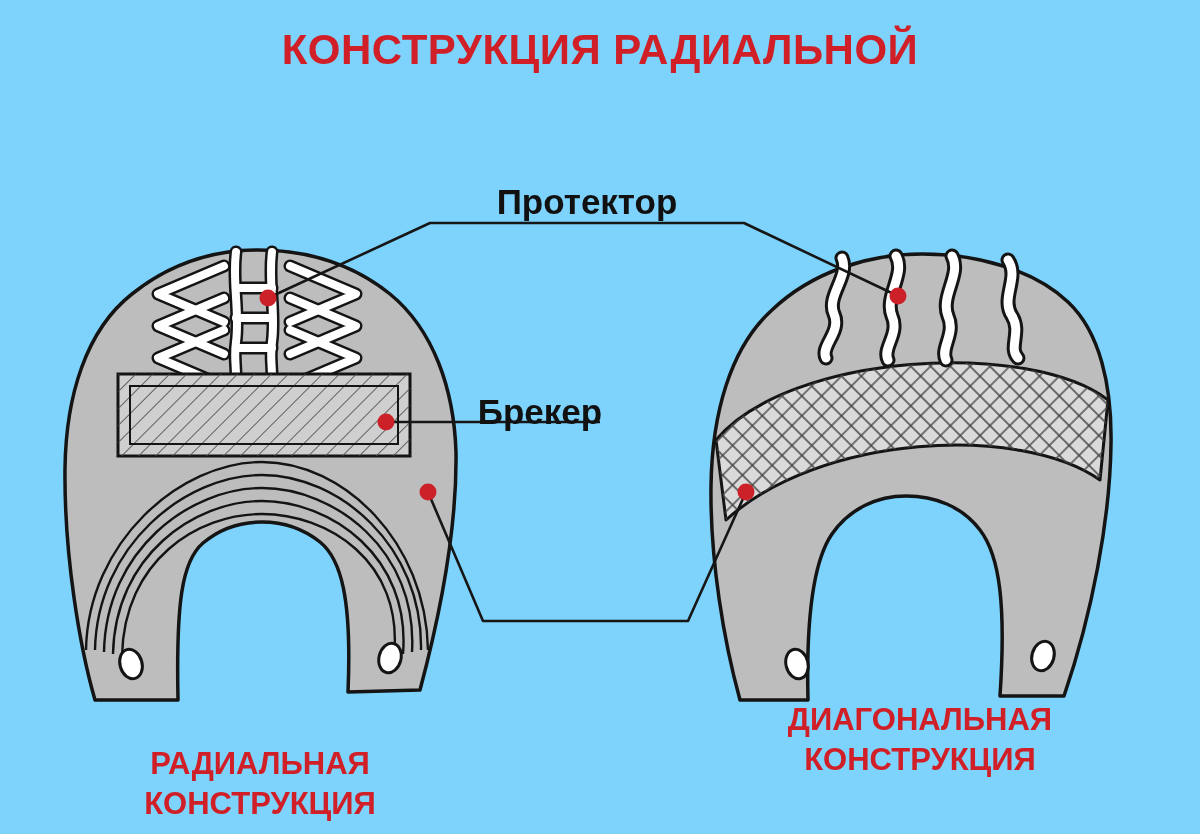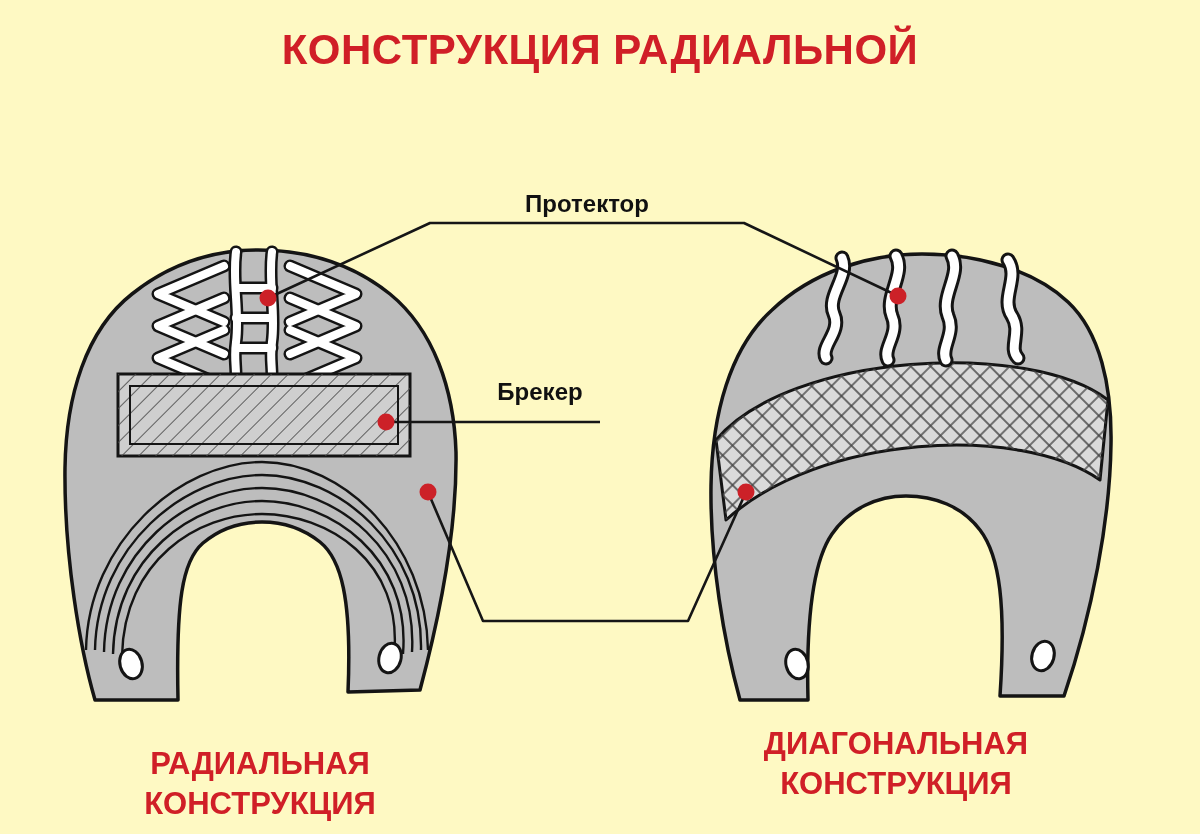--- a/index.html
+++ b/index.html
@@ -1,41 +1,41 @@
 <!DOCTYPE html>
 <html style="--accent-red: #d01f27; --marker-red: #cc2128; --text-black: #111111; --tire-gray: #bdbdbd; --tire-gray-light: #dadada; --outline: #141414; --background: #ffffff;"><head>
 <meta charset="utf-8">
 <style>
   html,body{margin:0;padding:0;background:#fff;}
   .canvas{
-    position:relative;width:1200px;height:834px;background:#fef9c3;overflow:hidden;
+    position:relative;width:1200px;height:834px;background:#7dd3fc;overflow:hidden;
     font-family:"Liberation Sans",sans-serif;
   }
   svg.art{position:absolute;left:0;top:0;width:1200px;height:834px;}
 
   .title{
     position:absolute;top:24px;left:0;right:0;margin:0;text-align:center;
     color:var(--accent-red,#d01f27);font-size:42px;font-weight:800;line-height:1.25;letter-spacing:.5px;
   }
   .title span{display:block;}
 
   .lbl{
-    position:absolute;color:var(--text-black,#111);font-size:24px;font-weight:700;
-    transform:translateX(-50%);white-space:nowrap;margin-top:8px;
+    position:absolute;color:var(--text-black,#111);font-size:35px;font-weight:700;
+    transform:translateX(-50%);white-space:nowrap;
   }
   .lbl-tread{left:587px;top:182px;}
-  .lbl-breaker{left:540px;top:370px;text-align:right;}
+  .lbl-breaker{left:540px;top:392px;text-align:right;}
   .lbl-cords{left:585px;top:581px;}
 
   .caption{
     position:absolute;top:700px;width:440px;text-align:center;
     color:var(--accent-red,#d01f27);font-size:31px;font-weight:800;line-height:1.3;
   }
   .caption-left{left:40px;margin-top:44px;}
-  .caption-right{left:676px;margin-top:24px;}
+  .caption-right{left:700px;}
 
   
   .tire-body{fill:var(--tire-gray,#bdbdbd);stroke:var(--outline,#141414);stroke-width:3.5;stroke-linejoin:round;}
   .cord-line{fill:none;stroke:var(--outline,#141414);stroke-width:2.4;}
   .groove-outline path{fill:none;stroke:var(--outline,#141414);stroke-linecap:round;stroke-linejoin:round;}
   .groove-fill path{fill:none;stroke:#ffffff;stroke-linecap:round;stroke-linejoin:round;}
   .gw13 path{stroke-width:13px;}
   .gw8 path{stroke-width:8px;}
   .gw15 path{stroke-width:15px;}
   .gw9 path{stroke-width:9px;}

